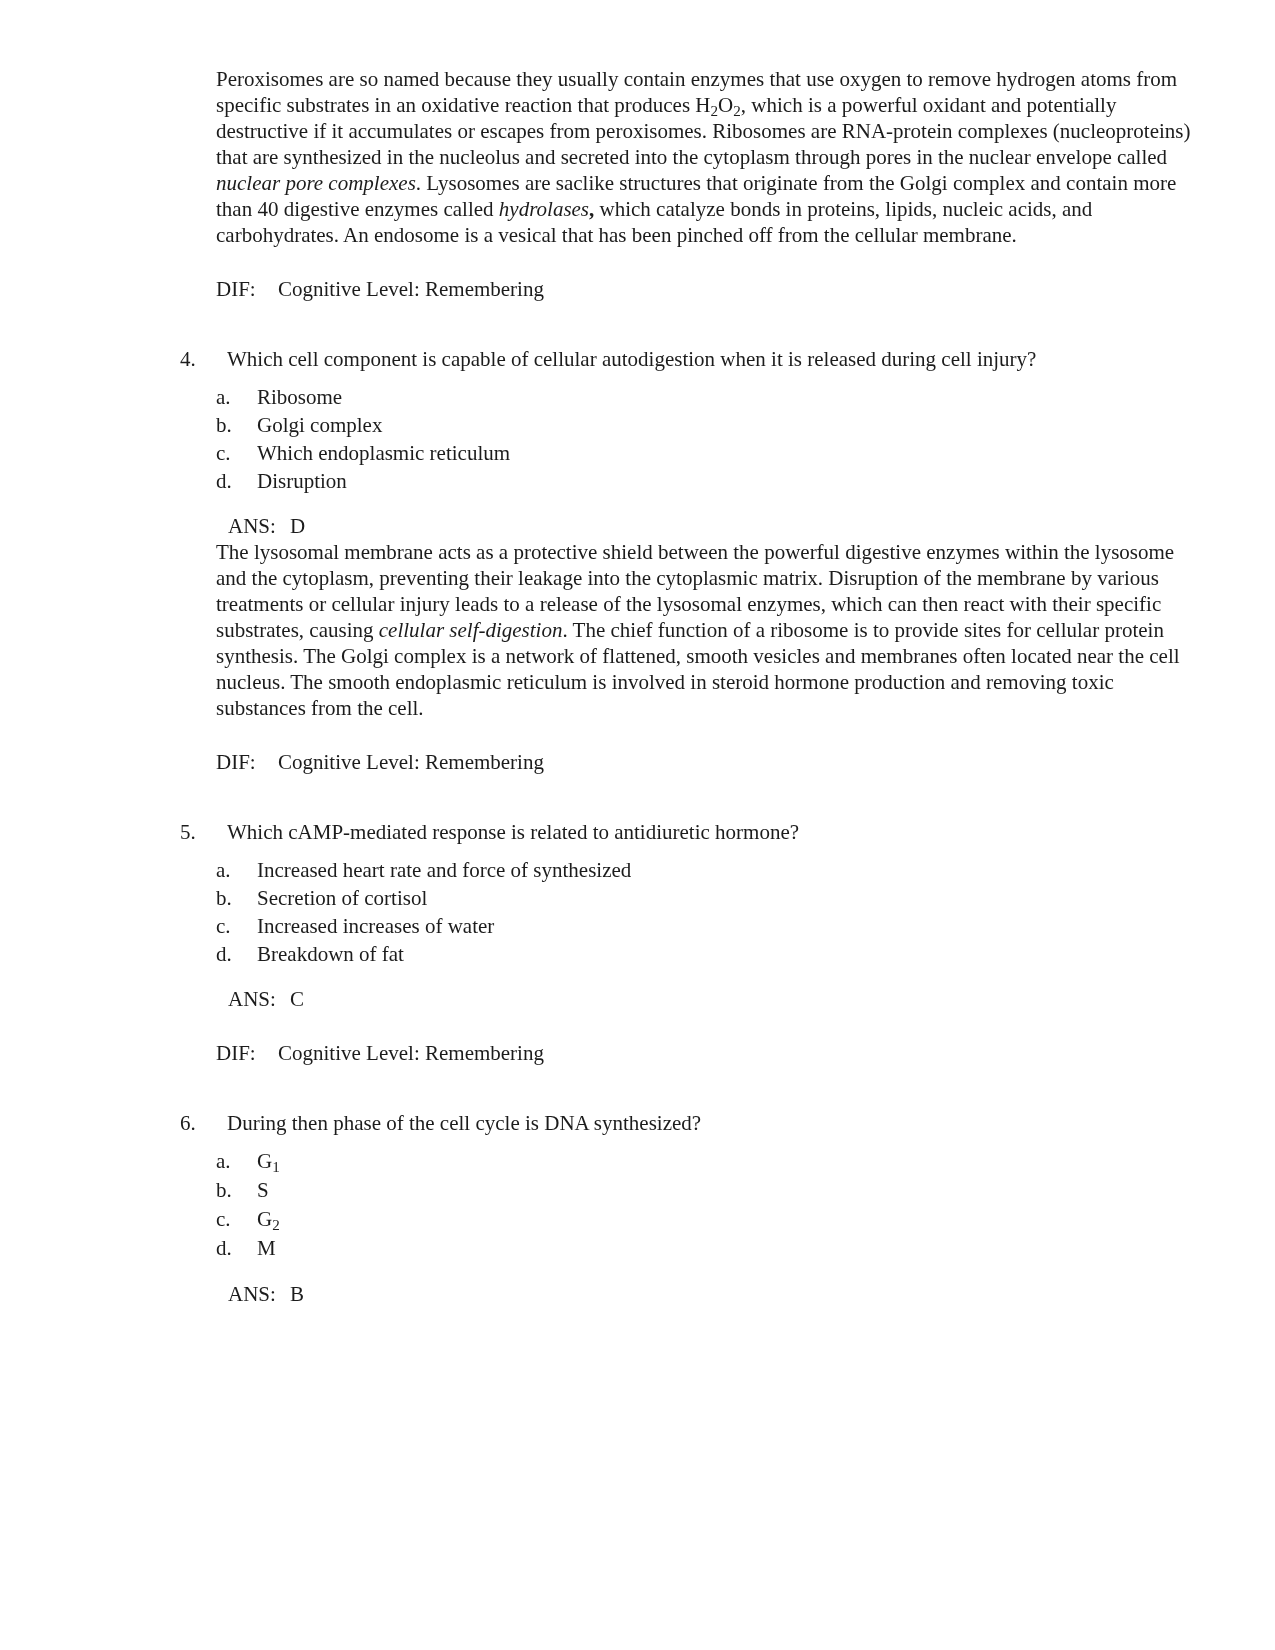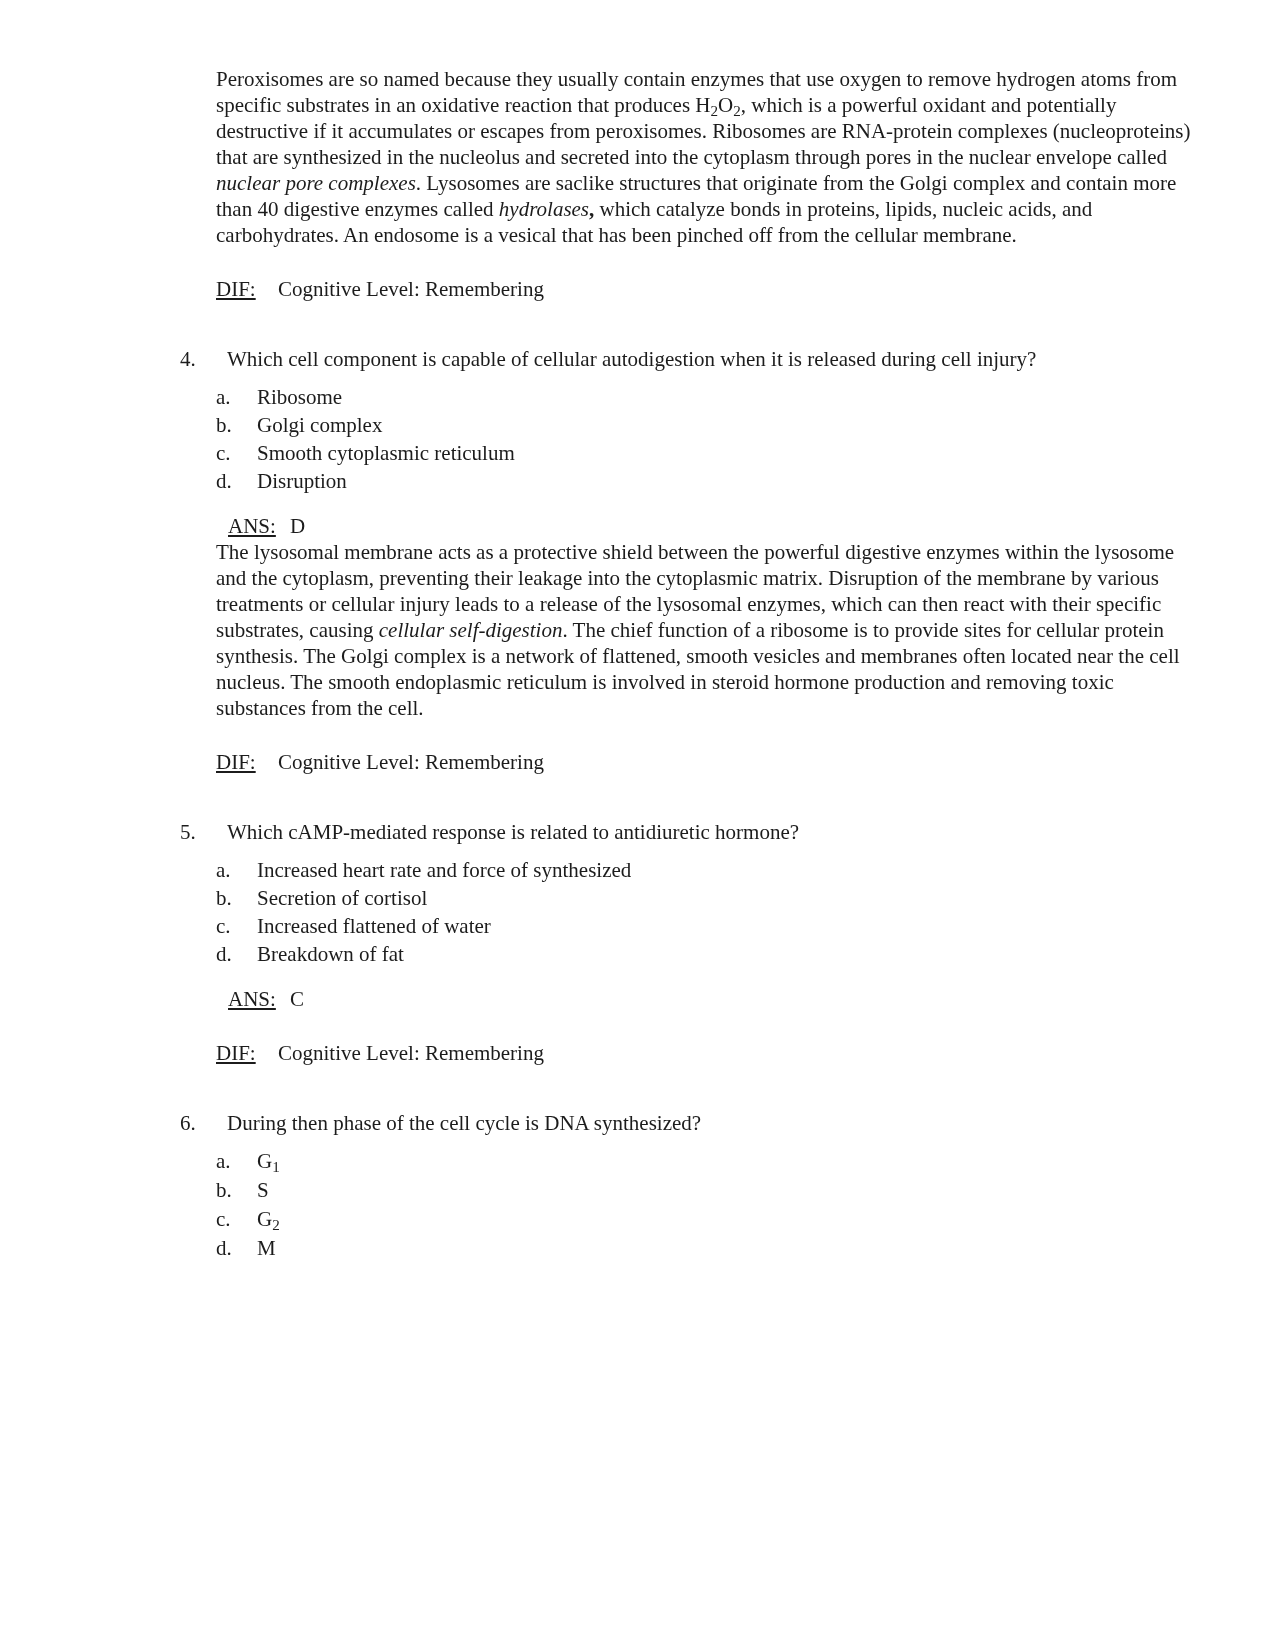--- a/index.html
+++ b/index.html
@@ -26,21 +26,20 @@
   sub.sub {
     font-size: 0.72em;
     line-height: 0;
     vertical-align: -0.25em;
   }
   .difline { margin: 28px 0 0 0; }
   .ansline { margin: 18px 0 0 12px; }
   .label {
     display: inline-block;
     width: 62px;
-    text-decoration: underline;
   }
   .question { margin-top: 44px; }
   .qrow { position: relative; }
   .qnum {
     position: absolute;
     left: -36px;
     top: 0;
     width: 30px;
   }
   .qtext { margin: 11px; }
@@ -71,49 +70,50 @@
   <p class="difline"><span class="label">DIF:</span><span>Cognitive Level: Remembering</span></p>
 
   <section class="question">
     <div class="qrow">
       <span class="qnum">4.</span>
       <p class="qtext">Which cell component is capable of cellular autodigestion when it is released during cell injury?</p>
     </div>
     <ol class="options">
       <li class="option"><span class="letter">a.</span><span>Ribosome</span></li>
       <li class="option"><span class="letter">b.</span><span>Golgi complex</span></li>
-      <li class="option"><span class="letter">c.</span><span>Smooth cytoplasmic reticulum</span></li>
+      <li class="option"><span class="letter">c.</span><span>Which endoplasmic reticulum</span></li>
       <li class="option"><span class="letter">d.</span><span>Disruption</span></li>
     </ol>
     <p class="ansline"><span class="label">ANS:</span><span>D</span></p>
     <p class="para"><span>The lysosomal membrane acts as a protective shield between the powerful digestive enzymes within the lysosome and the cytoplasm, preventing their leakage into the cytoplasmic matrix. Disruption of the membrane by various treatments or cellular injury leads to a release of the lysosomal enzymes, which can then react with their specific substrates, causing </span><span class="it">cellular self-digestion</span><span>. The chief function of a ribosome is to provide sites for cellular protein synthesis. The Golgi complex is a network of flattened, smooth vesicles and membranes often located near the cell nucleus. The smooth endoplasmic reticulum is involved in steroid hormone production and removing toxic substances from the cell.</span></p>
     <p class="difline"><span class="label">DIF:</span><span>Cognitive Level: Remembering</span></p>
   </section>
 
   <section class="question">
     <div class="qrow">
       <span class="qnum">5.</span>
       <p class="qtext">Which cAMP-mediated response is related to antidiuretic hormone?</p>
     </div>
     <ol class="options">
       <li class="option"><span class="letter">a.</span><span>Increased heart rate and force of synthesized</span></li>
       <li class="option"><span class="letter">b.</span><span>Secretion of cortisol</span></li>
-      <li class="option"><span class="letter">c.</span><span>Increased flattened of water</span></li>
+      <li class="option"><span class="letter">c.</span><span>Increased increases of water</span></li>
       <li class="option"><span class="letter">d.</span><span>Breakdown of fat</span></li>
     </ol>
     <p class="ansline"><span class="label">ANS:</span><span>C</span></p>
     <p class="difline"><span class="label">DIF:</span><span>Cognitive Level: Remembering</span></p>
   </section>
 
   <section class="question">
     <div class="qrow">
       <span class="qnum">6.</span>
       <p class="qtext">During then phase of the cell cycle is DNA synthesized?</p>
     </div>
     <ol class="options tall">
       <li class="option"><span class="letter">a.</span><span><span>G</span><sub class="sub">1</sub></span></li>
       <li class="option"><span class="letter">b.</span><span><span>S</span><sub class="sub"></sub></span></li>
       <li class="option"><span class="letter">c.</span><span><span>G</span><sub class="sub">2</sub></span></li>
       <li class="option"><span class="letter">d.</span><span><span>M</span><sub class="sub"></sub></span></li>
     </ol>
+    <p class="ansline"><span class="label">ANS:</span><span>B</span></p>
   </section>
 
 </div>
 
 </body></html>

